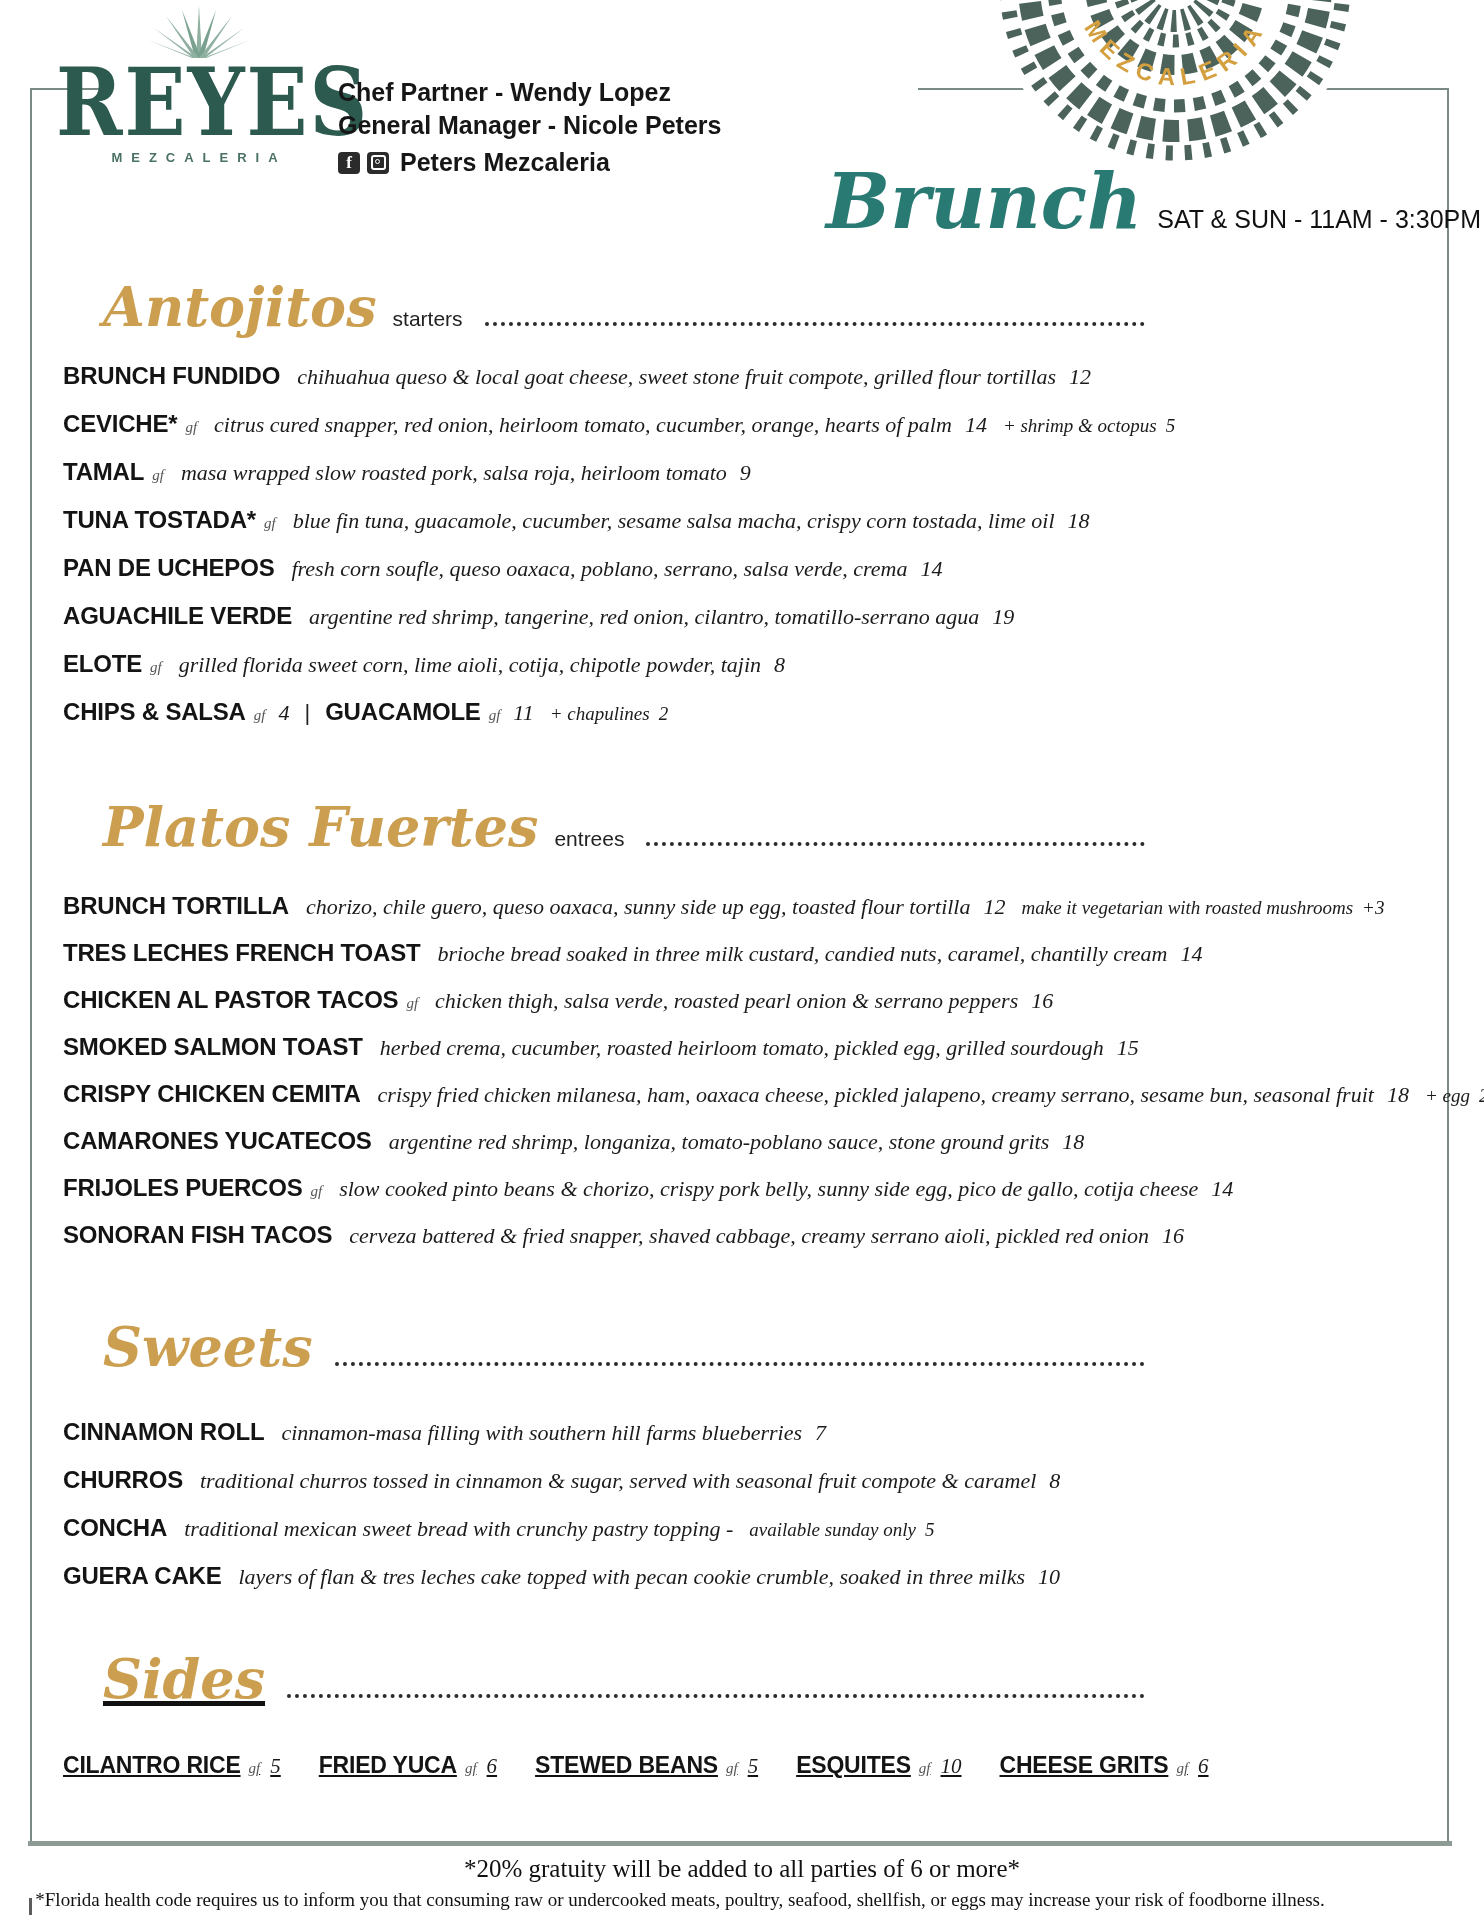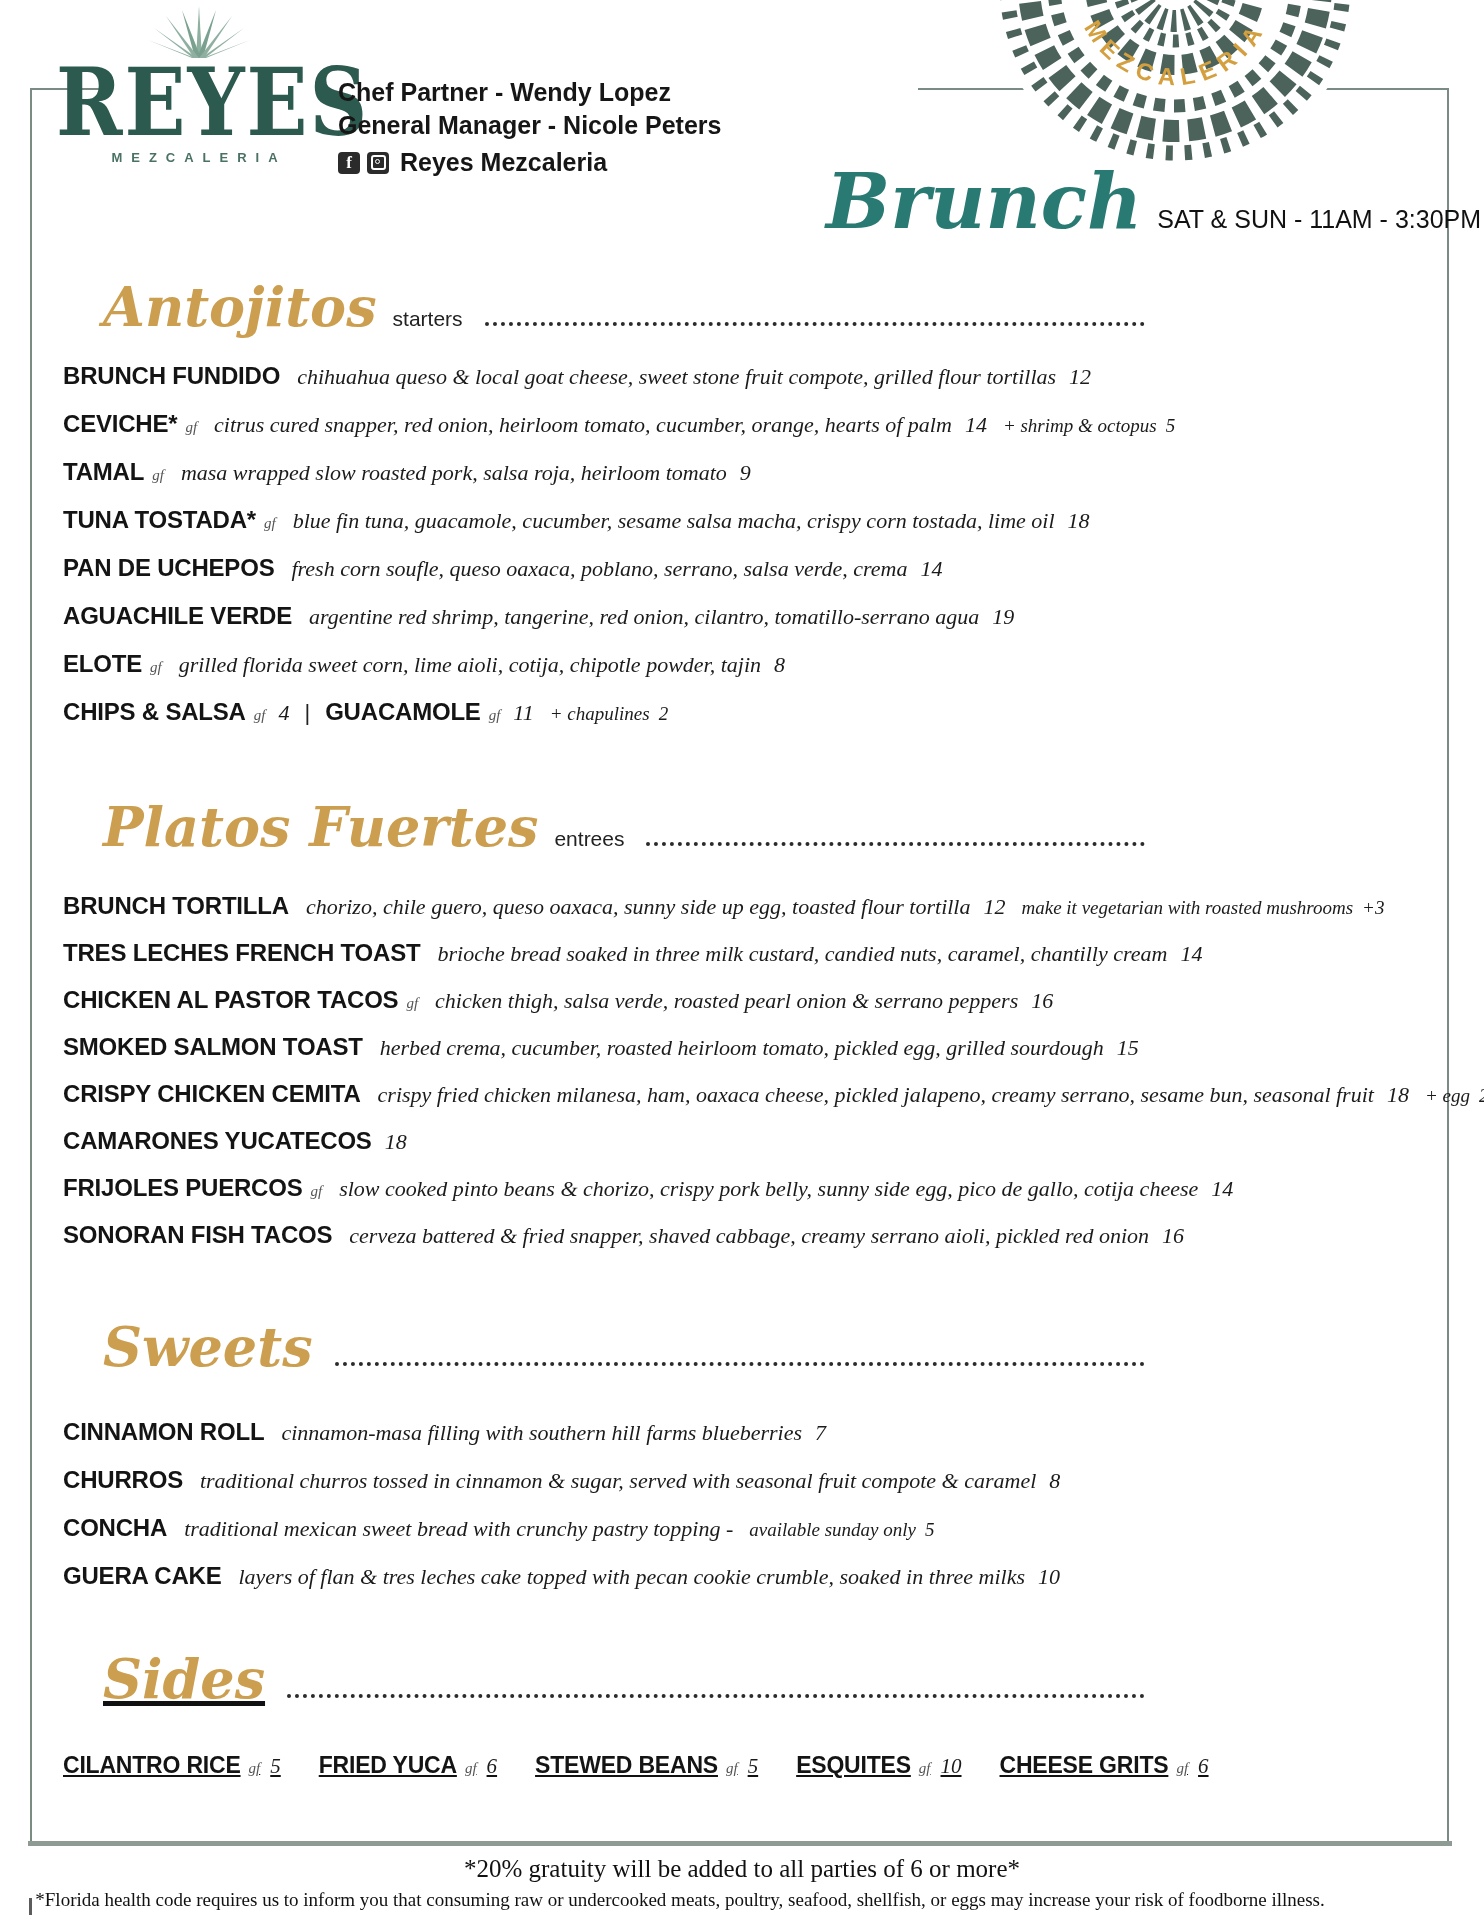--- a/index.html
+++ b/index.html
@@ -124,21 +124,21 @@
   <div class="info">
     <div>Chef Partner - Wendy Lopez</div>
     <div>General Manager - Nicole Peters</div>
     <div class="social">
       <span class="icon">
           <span class="fb-f">f</span>
         </span>
       <span class="icon">
           <span class="ig-box"></span>
         </span>
-      <span class="social-name">Reyes Mezcaleria</span>
+      <span class="social-name">Peters Mezcaleria</span>
     </div>
   </div>
 
   <div class="brunch-row">
     <span class="brunch-script">Brunch</span>
     <span class="brunch-hours">SAT &amp; SUN - 11AM - 3:30PM</span>
   </div>
 
   <div id="menu-sections">
       <section class="sec sec0">
@@ -234,20 +234,21 @@
           </div>
           <div class="row">
             <span class="iname">CRISPY CHICKEN CEMITA</span>
             <span class="desc">crispy fried chicken milanesa, ham, oaxaca cheese, pickled jalapeno, creamy serrano, sesame bun, seasonal fruit</span>
             <span class="price">18</span>
             <span class="extra">+ egg</span>
             <span class="xprice">2.50</span>
           </div>
           <div class="row">
             <span class="iname">CAMARONES YUCATECOS</span>
+            <span class="desc">argentine red shrimp, longaniza, tomato-poblano sauce, stone ground grits</span>
             <span class="price">18</span>
           </div>
           <div class="row">
             <span class="iname">FRIJOLES PUERCOS</span>
             <span class="gf">gf</span>
             <span class="desc">slow cooked pinto beans &amp; chorizo, crispy pork belly, sunny side egg, pico de gallo, cotija cheese</span>
             <span class="price">14</span>
           </div>
           <div class="row">
             <span class="iname">SONORAN FISH TACOS</span>

